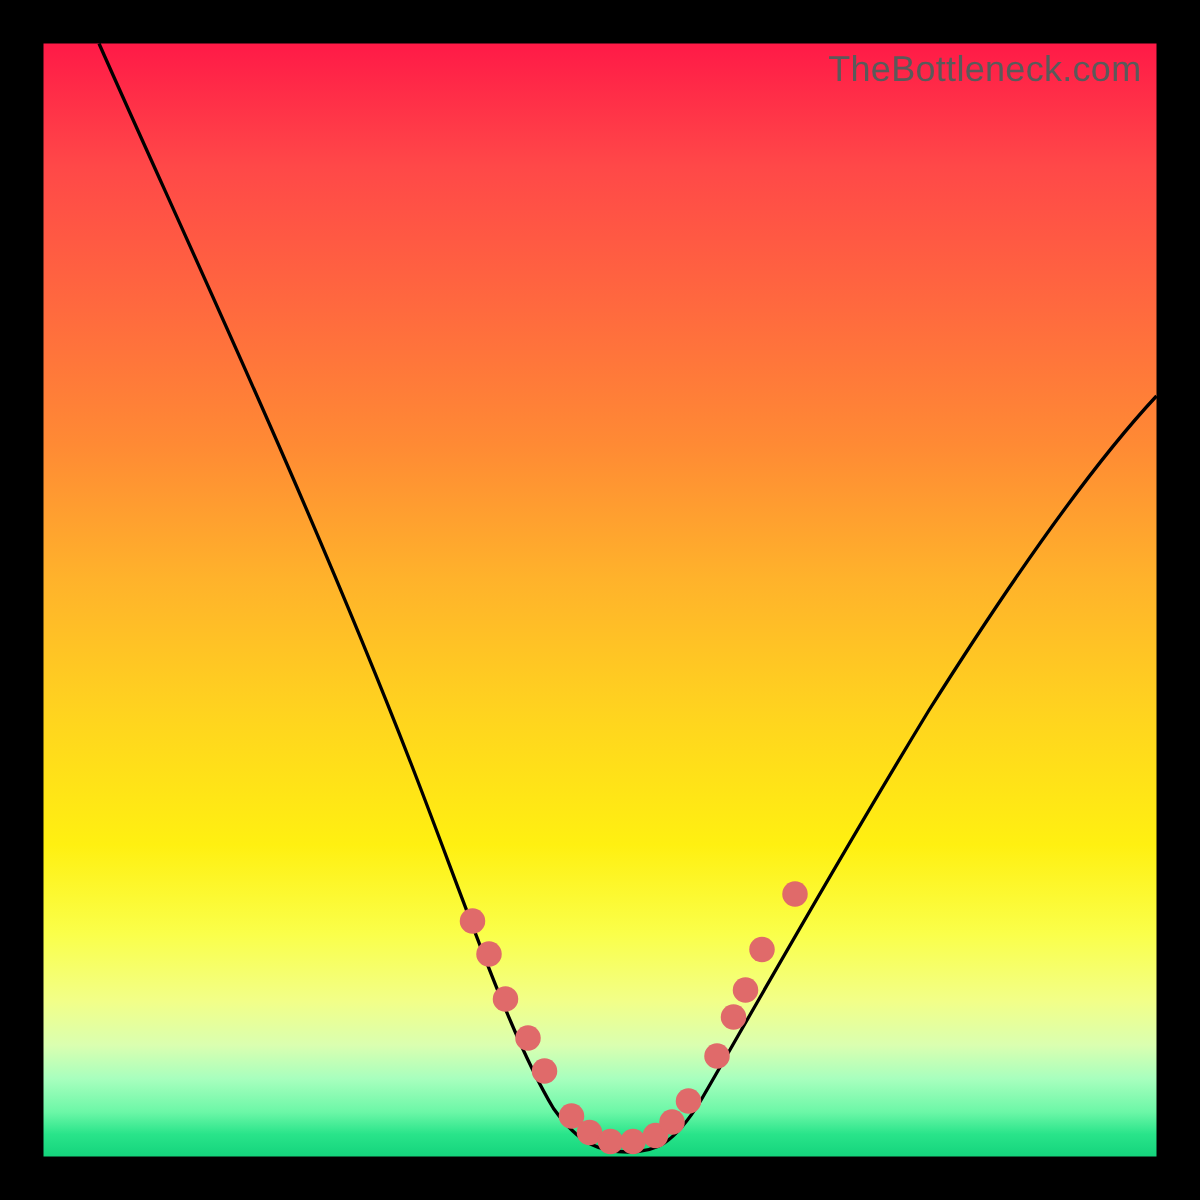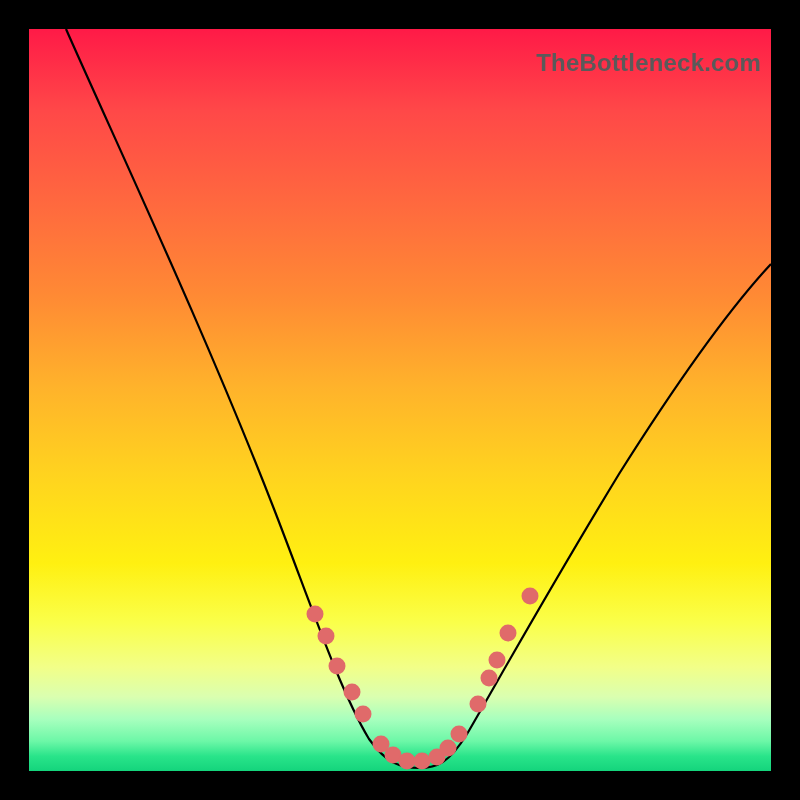--- a/index.html
+++ b/index.html
@@ -37,24 +37,24 @@
       #f2ff88 86%,
       #daffb0 90%,
       #a8ffbe 93%,
       #6cf7a7 96%,
       #29e48a 98%,
       #14d47c 100%
     );
   }
   .watermark {
     position: absolute;
-    top: 20px;
+    top: 4px;
     right: 10px;
     font-size: 24px;
-    font-weight: 700;
+    font-weight: 400;
     color: #5a5a5a;
     letter-spacing: 0.2px;
     user-select: none;
   }
   svg.curve {
     position: absolute;
     top: 0; left: 0;
     width: 742px;
     height: 742px;
     overflow: visible;

